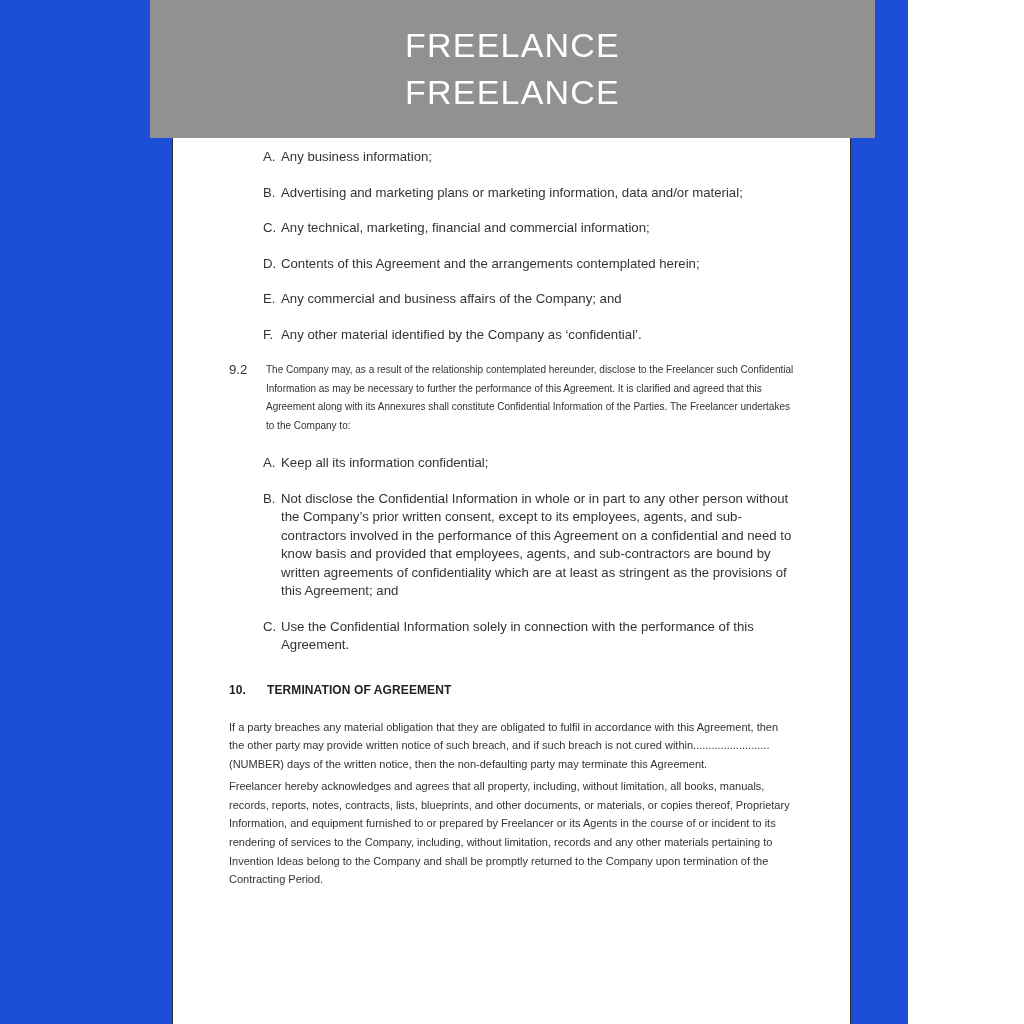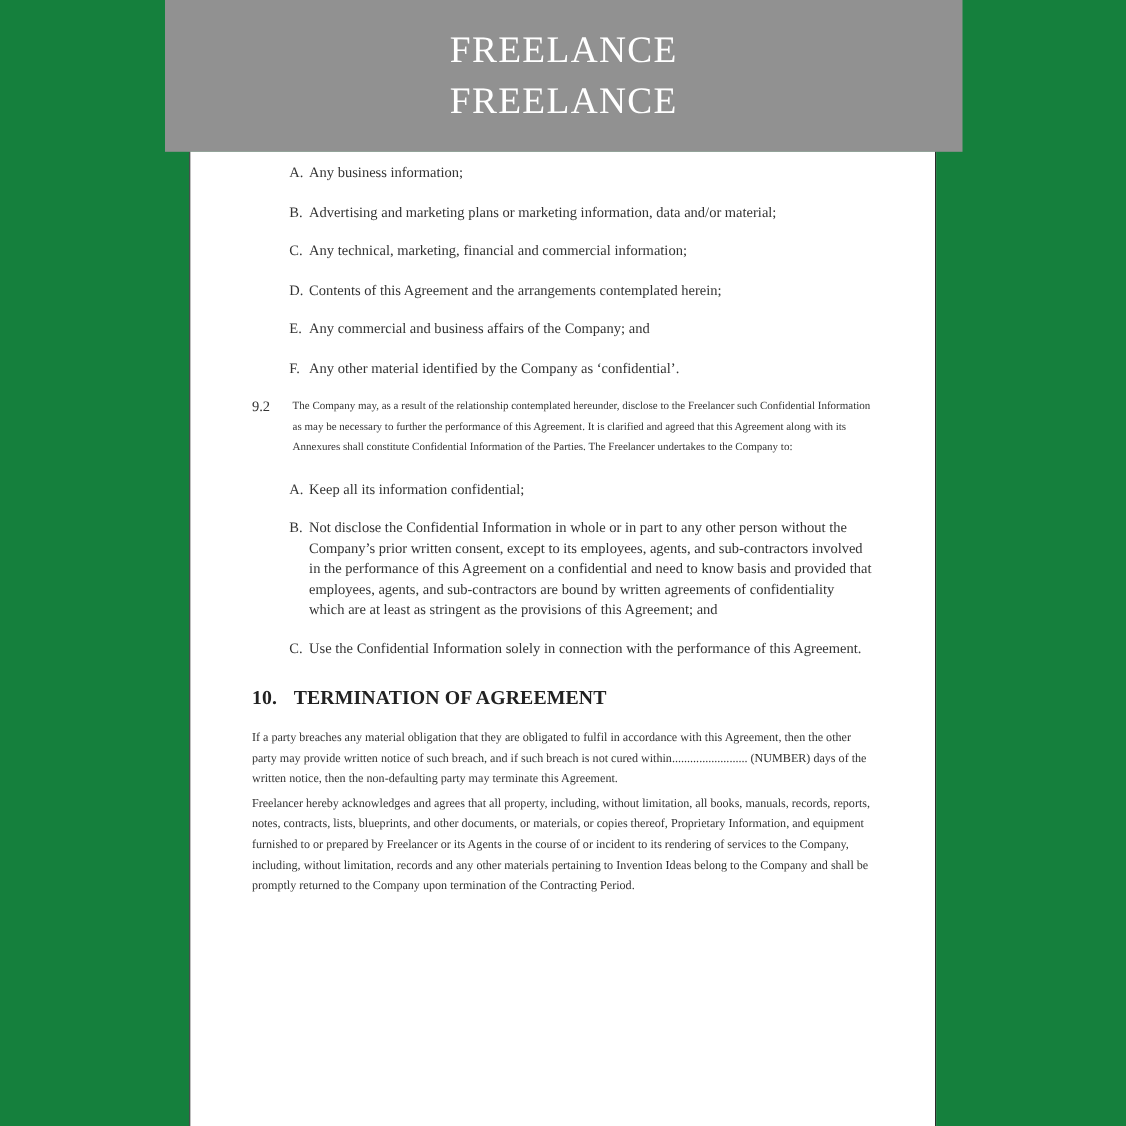--- a/index.html
+++ b/index.html
@@ -2,21 +2,21 @@
 <html><head>
 <meta charset="utf-8">
 <style>
   * { margin:0; padding:0; box-sizing:border-box; }
   html, body {
     width:1024px; height:1024px;
     background:#ffffff;
     font-family:"Liberation Sans", sans-serif;
     overflow:hidden;
   }
-  #canvas { position:relative; width:1024px; height:1024px; background:#15803d;font-family:Liberation Serif, serif; }
+  #canvas { position:relative; width:908px; height:1024px; background:#1d4ed8; }
 
   
   .banner {
     position:absolute; left:150px; top:0; width:725px; height:138px;
     background:#919191;
     display:flex; flex-direction:column;
     align-items:center; justify-content:center;
   }
   .banner-line {
     color:#ffffff;
@@ -79,21 +79,21 @@
   }
   .clause .txt {
     flex:1 1 auto;
     font-size:10px;
     line-height:18.5px;
     color:#333333;
   }
 
   
   .heading {
-    font-size:18px;
+    font-size:12px;
     font-weight:bold;
     color:#222222;
     line-height:18px;
     margin-top:26px;
     margin-bottom:19px;
     letter-spacing:0.1px;
   }
   .heading .hnum { display:inline-block; }
   .heading .hnum.tabbed { width:38px; }
 

